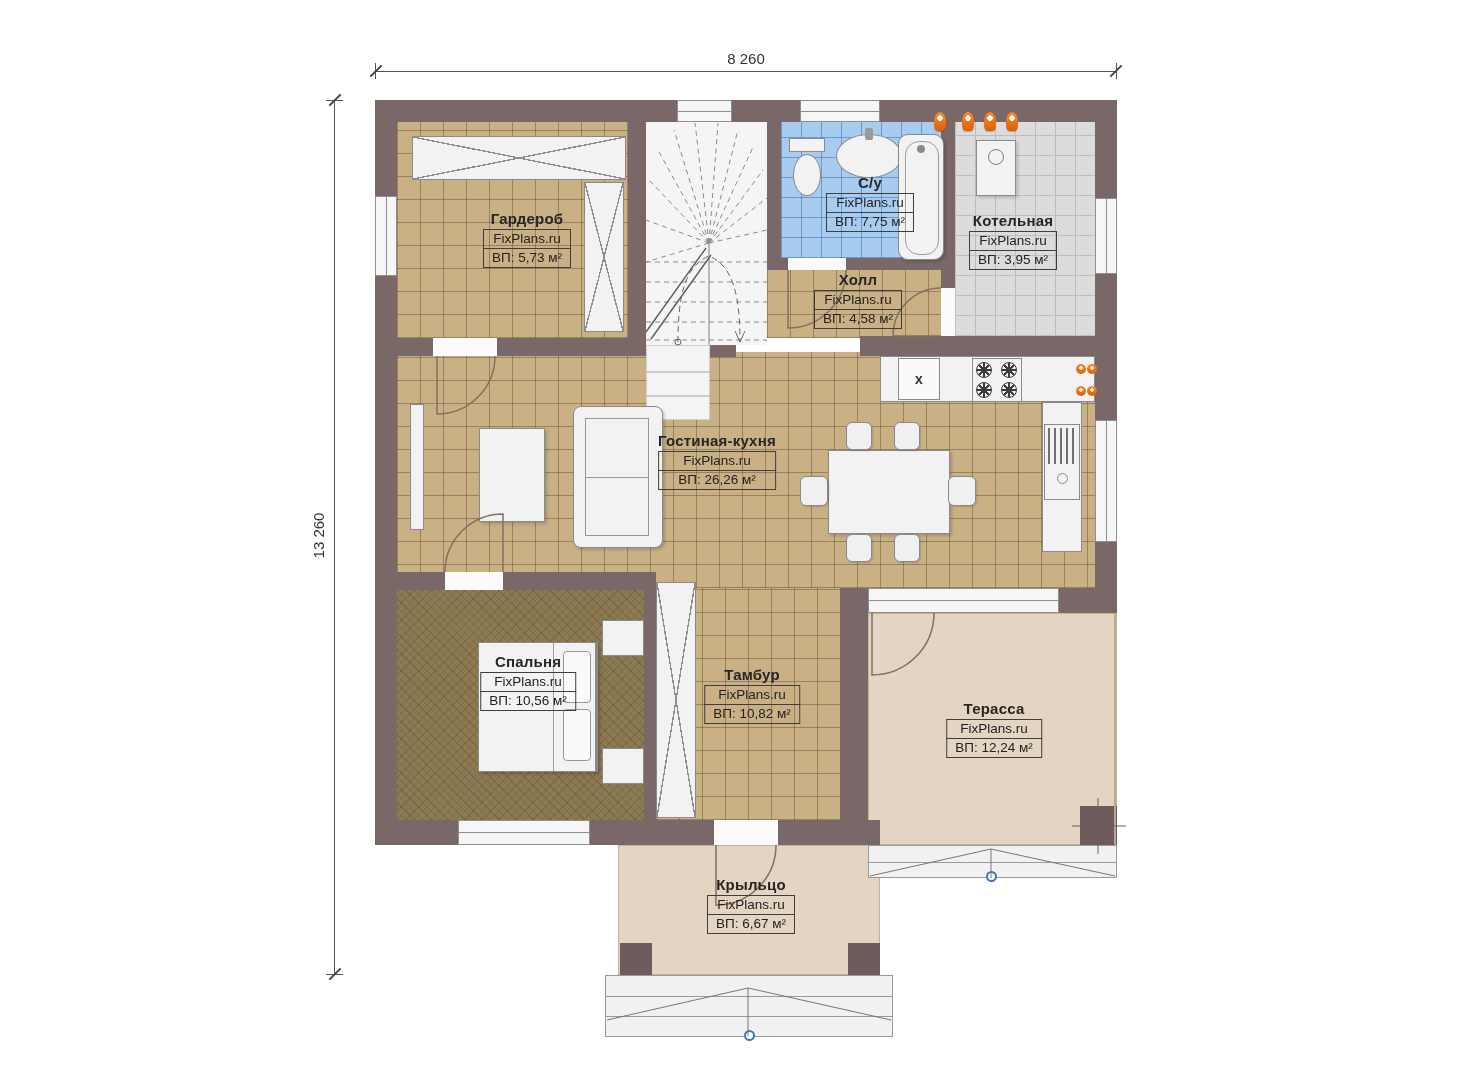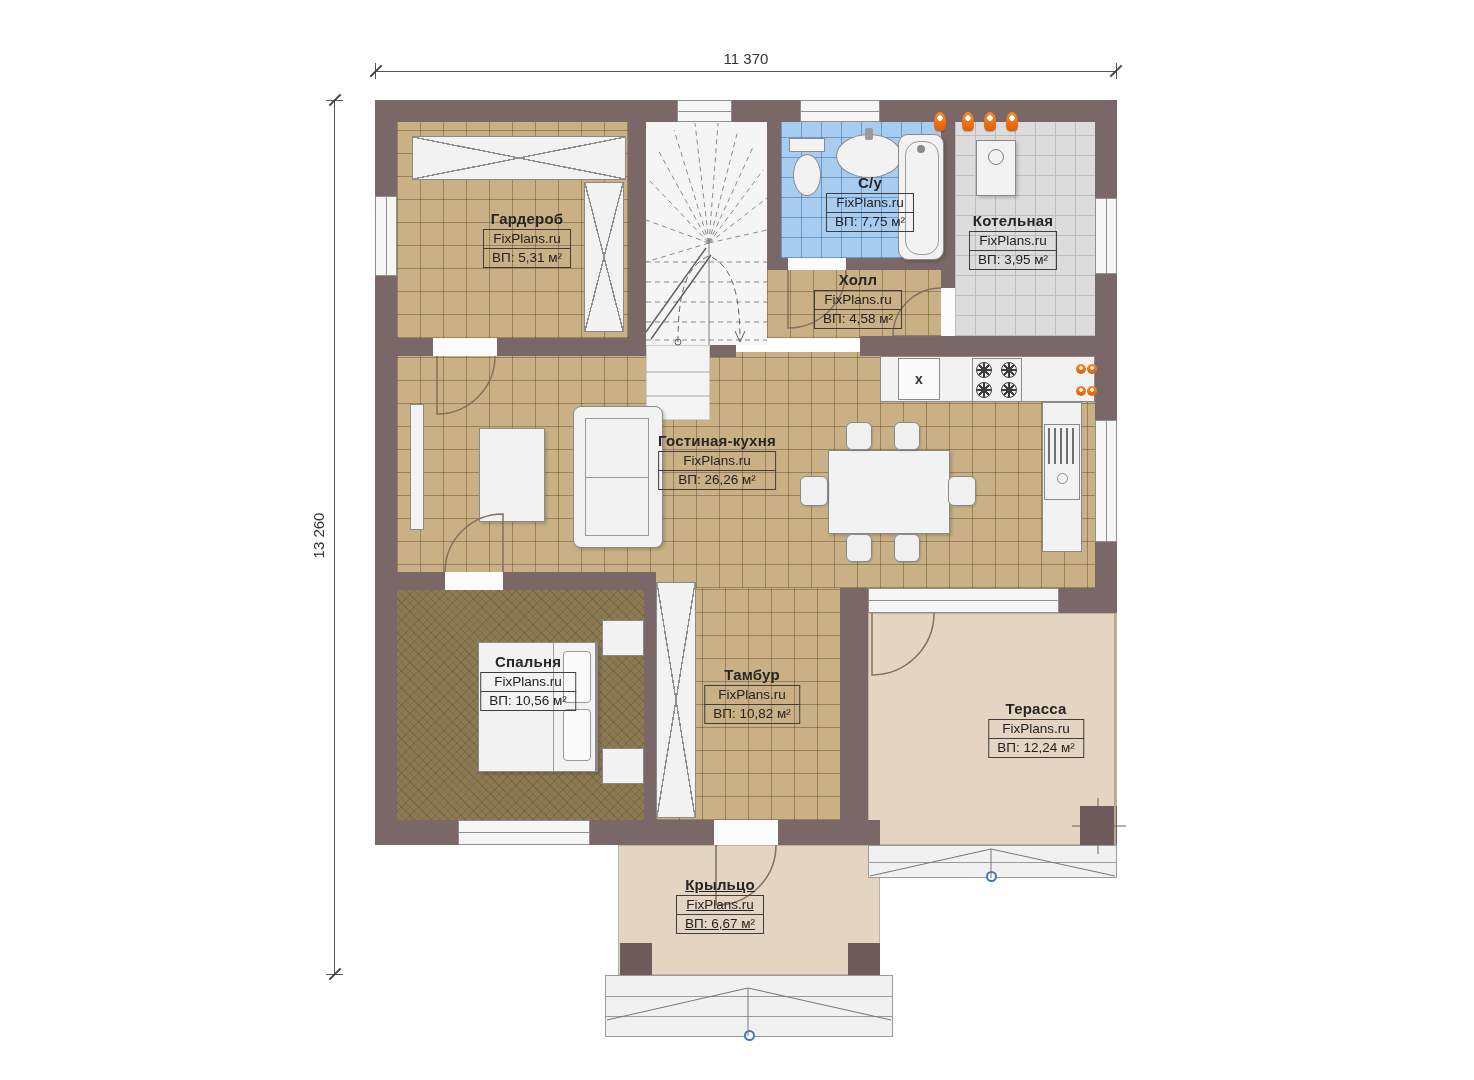--- a/index.html
+++ b/index.html
@@ -71,21 +71,21 @@
 </head>
 <body>
 
 <div class="canvas">
 
   <div class="dim-line" style="left:375px;top:71px;width:742px;height:1px;"></div>
   <div class="dim-line" style="left:375px;top:63px;width:1px;height:16px;"></div>
   <div class="dim-line" style="left:1116px;top:63px;width:1px;height:16px;"></div>
   <div class="slash" style="left:368px;top:70px;"></div>
   <div class="slash" style="left:1108px;top:70px;"></div>
-  <div class="dim-text" style="left:746px;top:50px;transform:translateX(-50%);">11 370</div>
+  <div class="dim-text" style="left:746px;top:50px;transform:translateX(-50%);">8 260</div>
 
   <div class="dim-line" style="left:334px;top:100px;width:1px;height:875px;"></div>
   <div class="dim-line" style="left:326px;top:100px;width:17px;height:1px;"></div>
   <div class="dim-line" style="left:326px;top:974px;width:17px;height:1px;"></div>
   <div class="slash" style="left:327px;top:99px;"></div>
   <div class="slash" style="left:327px;top:973px;"></div>
   <div class="dim-text" style="left:296px;top:527px;transform:rotate(-90deg);transform-origin:center;">13 260</div>
 
   <div class="floor floor-tan" style="left:397px;top:122px;width:231px;height:216px;"></div>
   <div class="floor floor-white" style="left:646px;top:122px;width:121px;height:223px;background:#f5f5f5;"></div>
@@ -253,21 +253,21 @@
       <path d="M991,849 L991,878"></path>
       <path d="M607,1020 L748,988 L891,1020"></path>
       <path d="M748,988 L748,1036"></path>
       <path d="M1072,826 L1126,826 M1098,798 L1098,854" stroke="#6e5c5c"></path>
     </g>
   </svg>
 
   <div class="room-label" style="left:527px;top:210px;">
     <div class="rl-title">Гардероб</div>
     <div class="rl-box">FixPlans.ru</div>
-    <div class="rl-box">ВП: 5,31 м²</div>
+    <div class="rl-box">ВП: 5,73 м²</div>
   </div>
   <div class="room-label" style="left:870px;top:174px;">
     <div class="rl-title">С/у</div>
     <div class="rl-box">FixPlans.ru</div>
     <div class="rl-box">ВП: 7,75 м²</div>
   </div>
   <div class="room-label" style="left:1013px;top:212px;">
     <div class="rl-title">Котельная</div>
     <div class="rl-box">FixPlans.ru</div>
     <div class="rl-box">ВП: 3,95 м²</div>
@@ -285,24 +285,24 @@
   <div class="room-label" style="left:528px;top:653px;">
     <div class="rl-title">Спальня</div>
     <div class="rl-box">FixPlans.ru</div>
     <div class="rl-box">ВП: 10,56 м²</div>
   </div>
   <div class="room-label" style="left:752px;top:666px;">
     <div class="rl-title">Тамбур</div>
     <div class="rl-box">FixPlans.ru</div>
     <div class="rl-box">ВП: 10,82 м²</div>
   </div>
-  <div class="room-label" style="left:1036px;top:700px;">
+  <div class="room-label" style="left:994px;top:700px;">
     <div class="rl-title">Терасса</div>
     <div class="rl-box">FixPlans.ru</div>
     <div class="rl-box">ВП: 12,24 м²</div>
   </div>
-  <div class="room-label" style="left:720px;top:876px;text-decoration:underline;">
+  <div class="room-label" style="left:751px;top:876px;">
     <div class="rl-title">Крыльцо</div>
     <div class="rl-box">FixPlans.ru</div>
     <div class="rl-box">ВП: 6,67 м²</div>
   </div>
 
 </div>
 
 </body></html>

